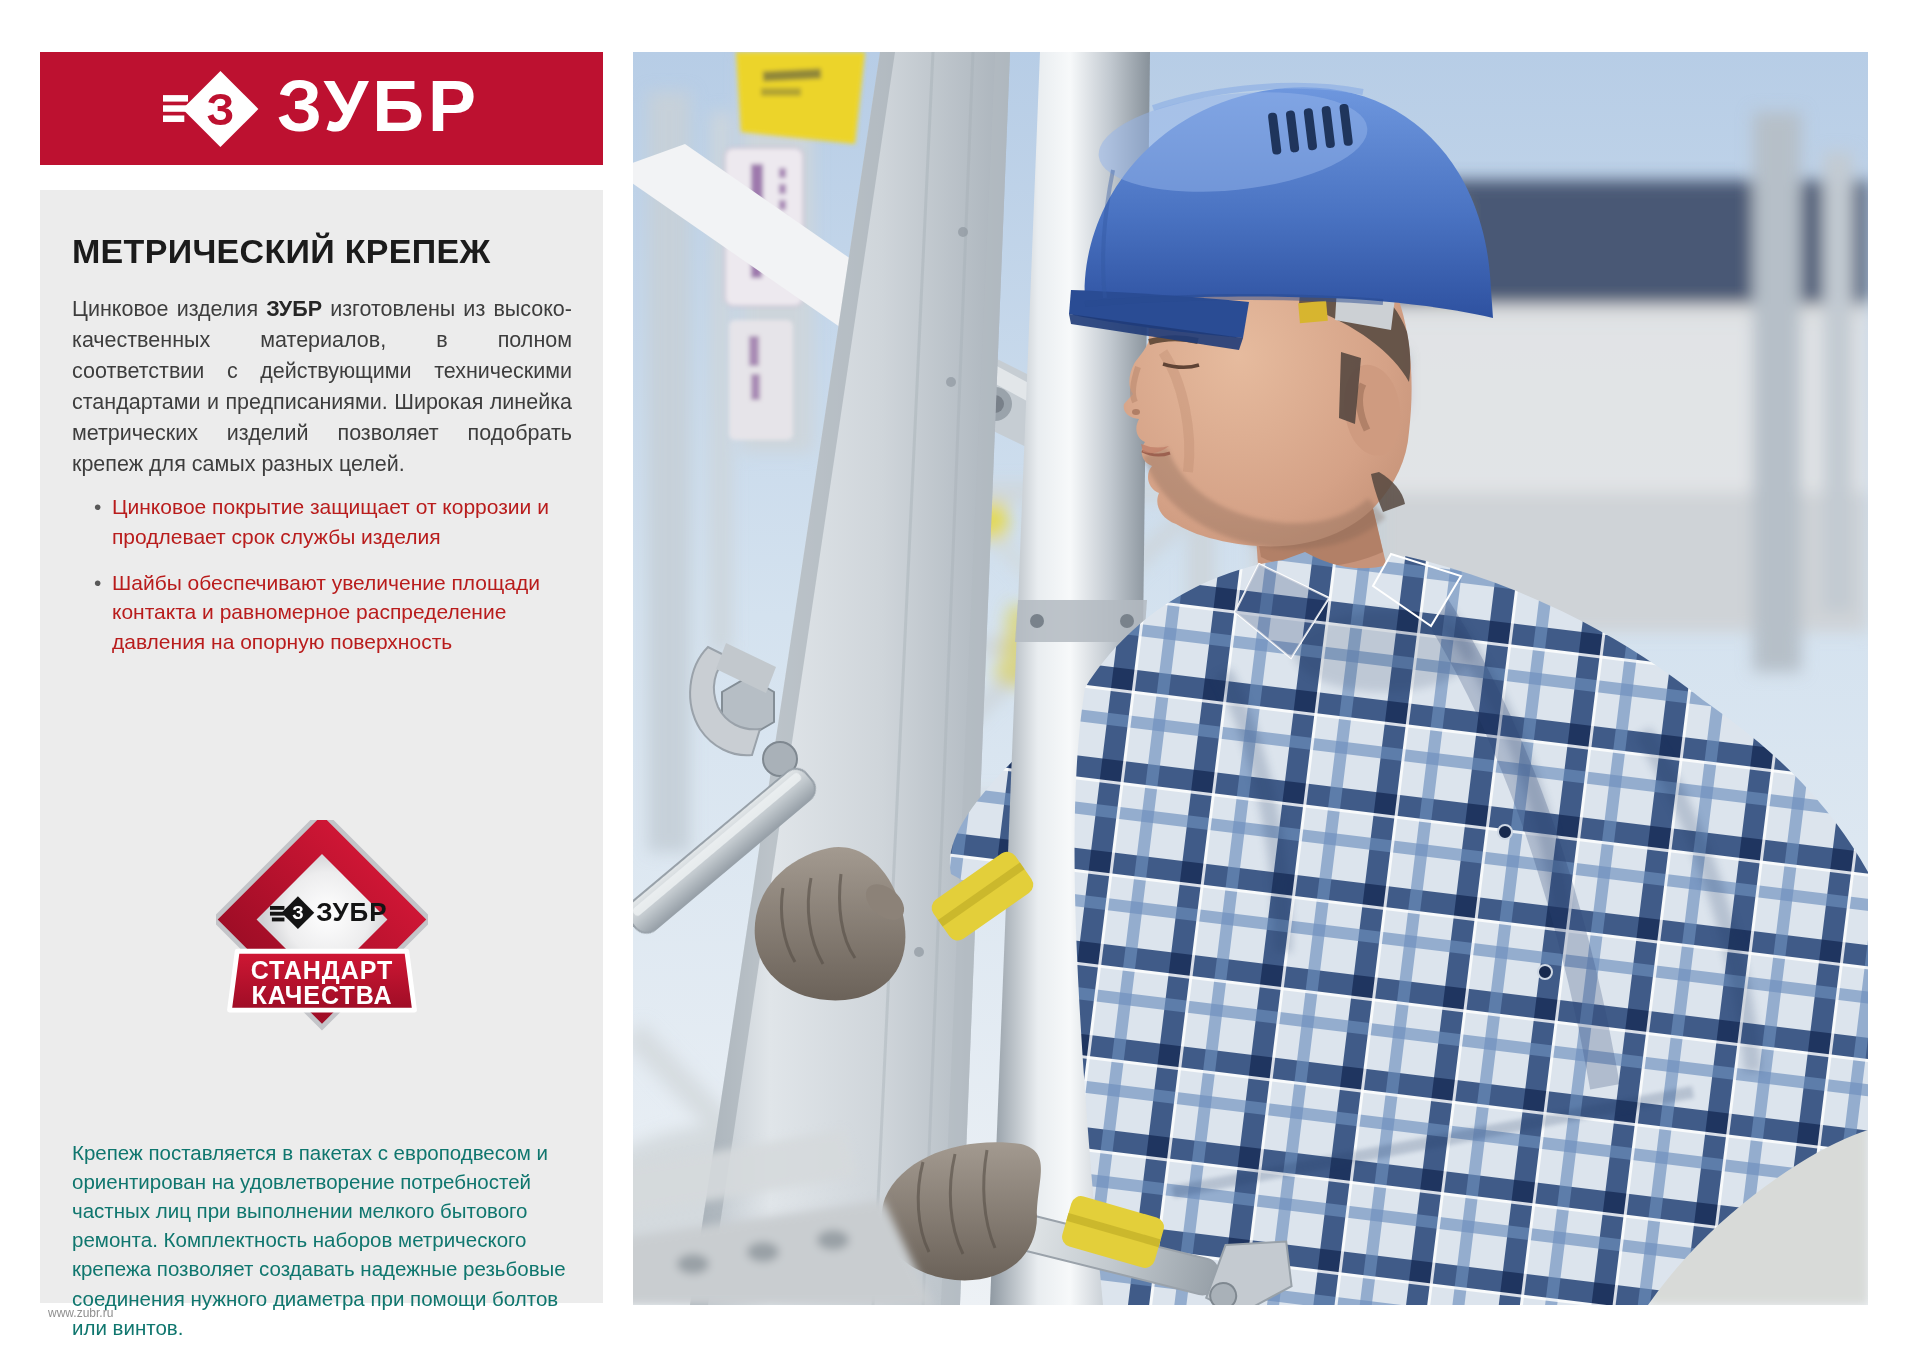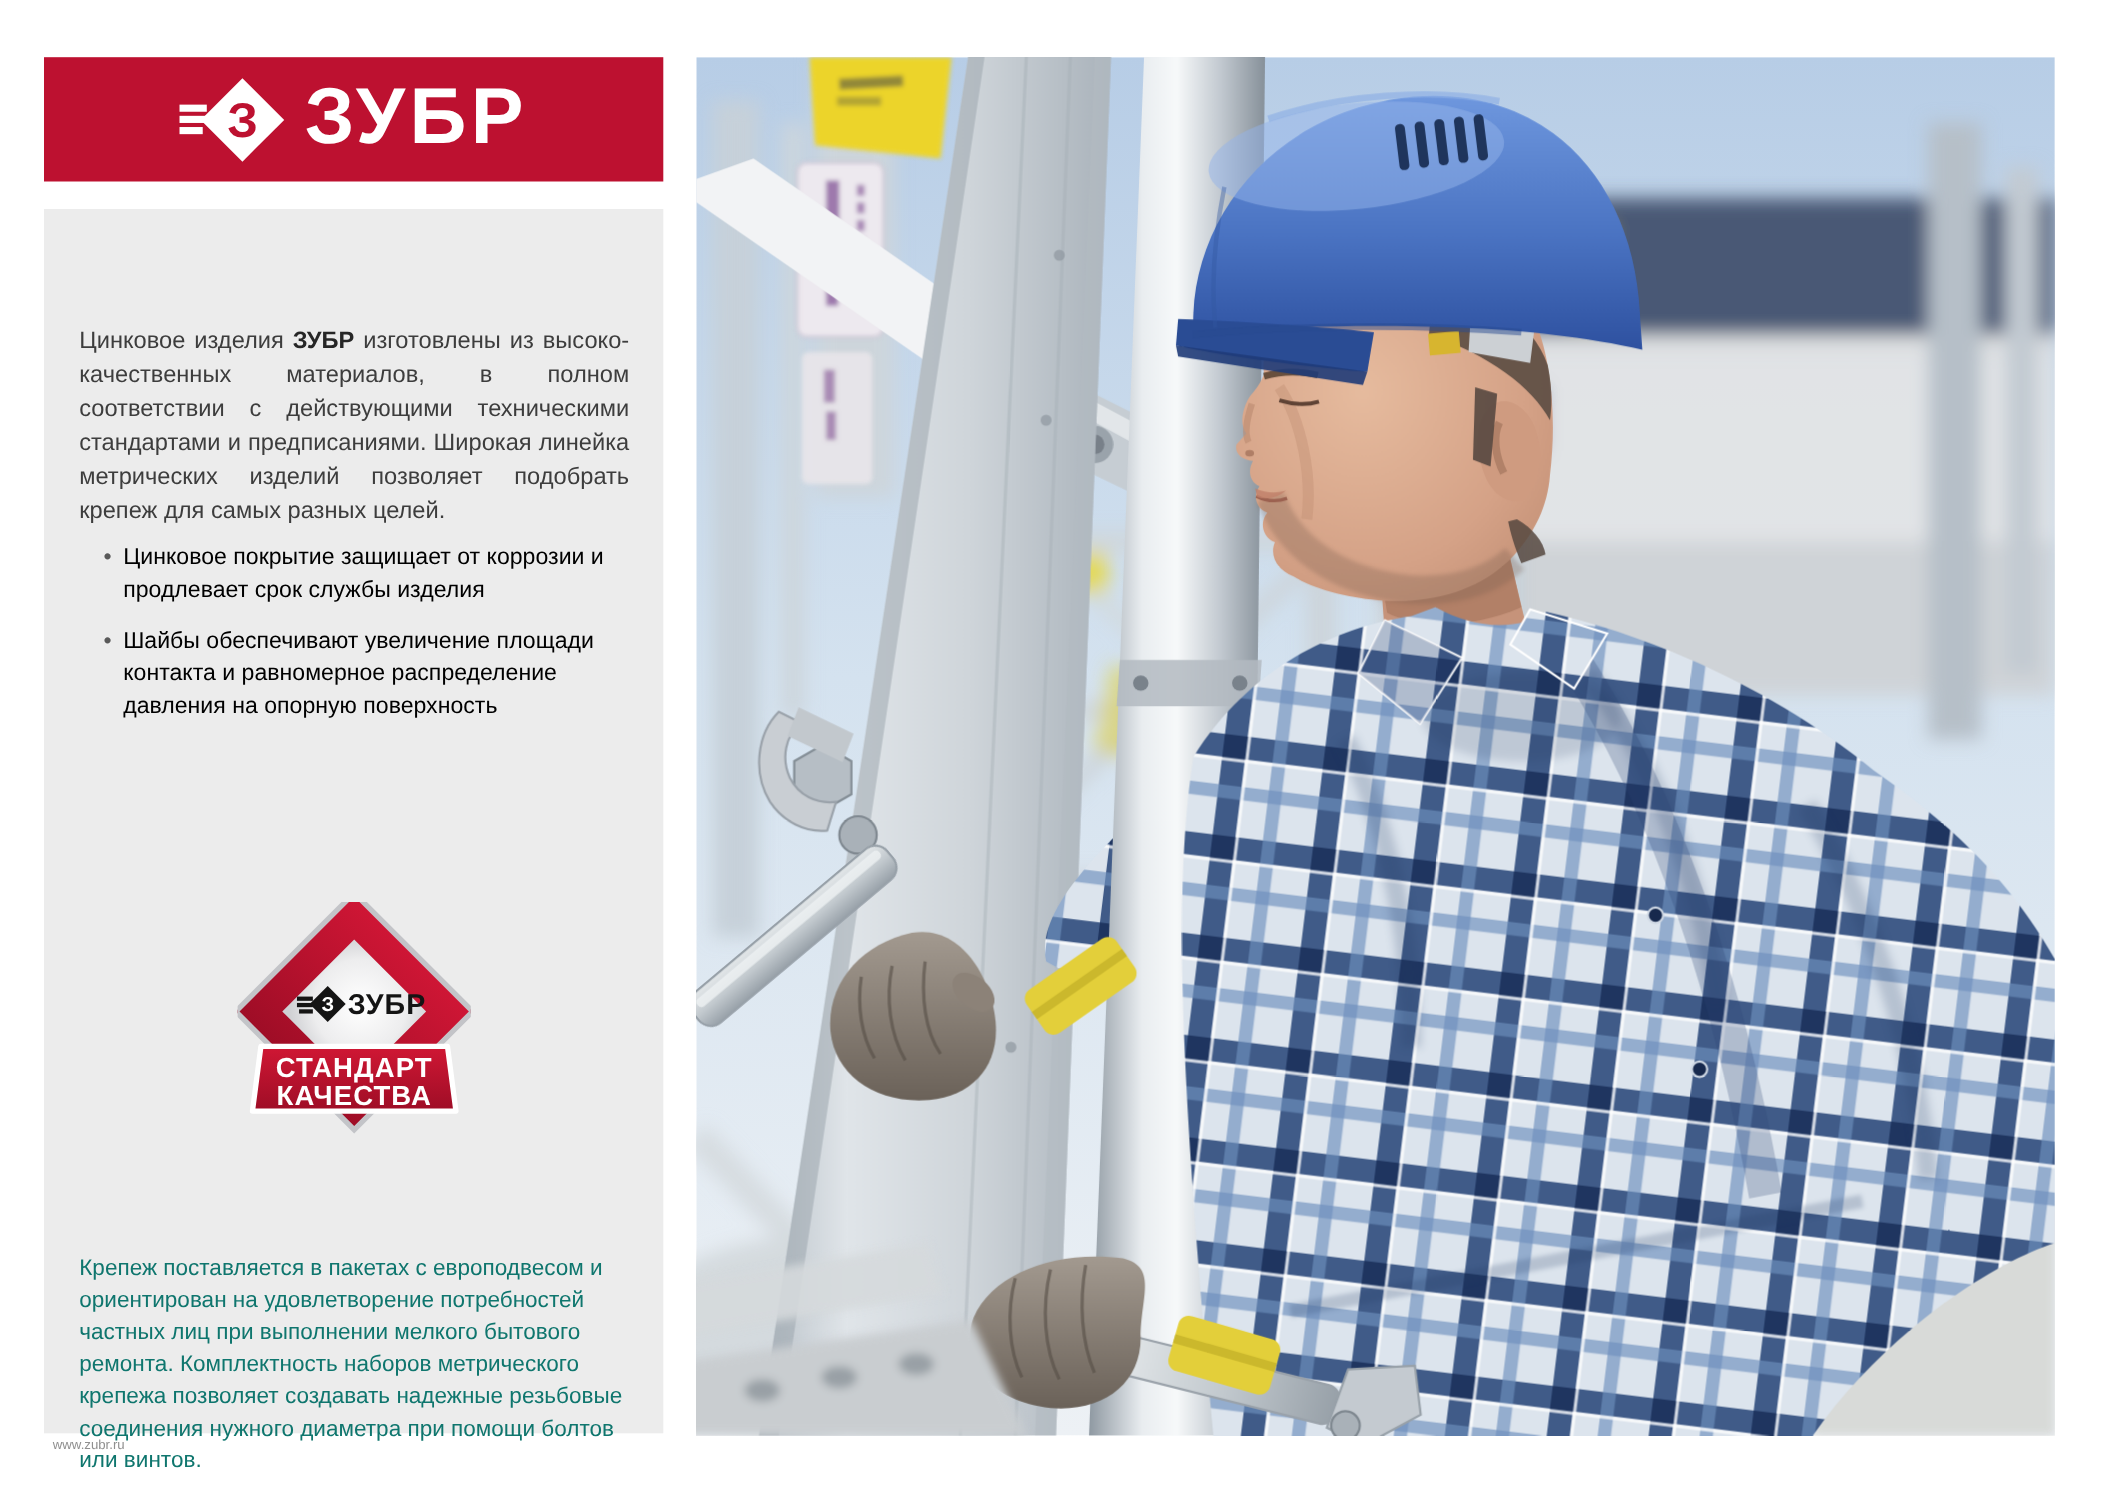--- a/index.html
+++ b/index.html
@@ -15,21 +15,21 @@
 
   
   .panel{position:absolute;left:40px;top:190px;width:563px;height:1113px;background:#ececec;}
   .panel-title{position:absolute;left:32px;top:42px;margin:0;font-size:34px;font-weight:bold;
                color:#1b1b1b;letter-spacing:.3px;}
   .intro{position:absolute;left:32px;top:104px;width:500px;margin:0;font-size:21.5px;
          line-height:1.44;color:#3d3d3d;text-align:justify;}
   .intro b{color:#262626;}
   .features{position:absolute;left:52px;top:302px;width:470px;margin:0;padding:0;list-style:none;}
   .features li{position:relative;padding-left:20px;font-size:21px;line-height:1.42;
-               color:#000000;margin-bottom:16px;}
+               color:#b91c1c;margin-bottom:16px;}
   .features li::before{content:"\2022";position:absolute;left:2px;top:0;color:#595959;}
   .badge{position:absolute;left:50%;top:630px;transform:translateX(-50%);}
   .outro{position:absolute;left:32px;top:948px;width:502px;margin:0;font-size:20.5px;
          line-height:1.42;color:#0f766e;}
 
   .site{position:absolute;left:48px;top:1306px;font-size:12px;color:#8f8f8f;text-decoration:none;}
 
   
   .photo{position:absolute;left:633px;top:52px;width:1235px;height:1253px;display:block;}
 </style>
@@ -47,20 +47,21 @@
         <g transform="translate(62,42) rotate(45)">
           <rect x="-29" y="-29" width="58" height="58" fill="#ffffff"></rect>
         </g>
         <text x="62" y="59" text-anchor="middle" font-size="48" font-weight="bold" fill="#bd1130">З</text>
       </svg>
       <span class="logo-word">ЗУБР</span>
     </div>
   </header>
 
   <section class="panel">
+    <h1 class="panel-title">МЕТРИЧЕСКИЙ КРЕПЕЖ</h1>
 
     <p class="intro"><span>Цинковое изделия </span><b>ЗУБР</b><span> изготовлены из высоко­качественных материалов, в полном соответствии с действующими техническими стандартами и предписаниями. Широкая линейка метрических изделий позволяет подобрать крепеж для самых разных целей.</span></p>
 
     <ul class="features">
       <li>Цинковое покрытие защищает от коррозии и продлевает срок службы изделия</li>
       <li>Шайбы обеспечивают увеличение площади контакта и равномерное распределение давления на опорную поверхность</li>
     </ul>
 
     <div class="badge">
       <svg width="212" height="224" viewBox="0 0 220 232">

